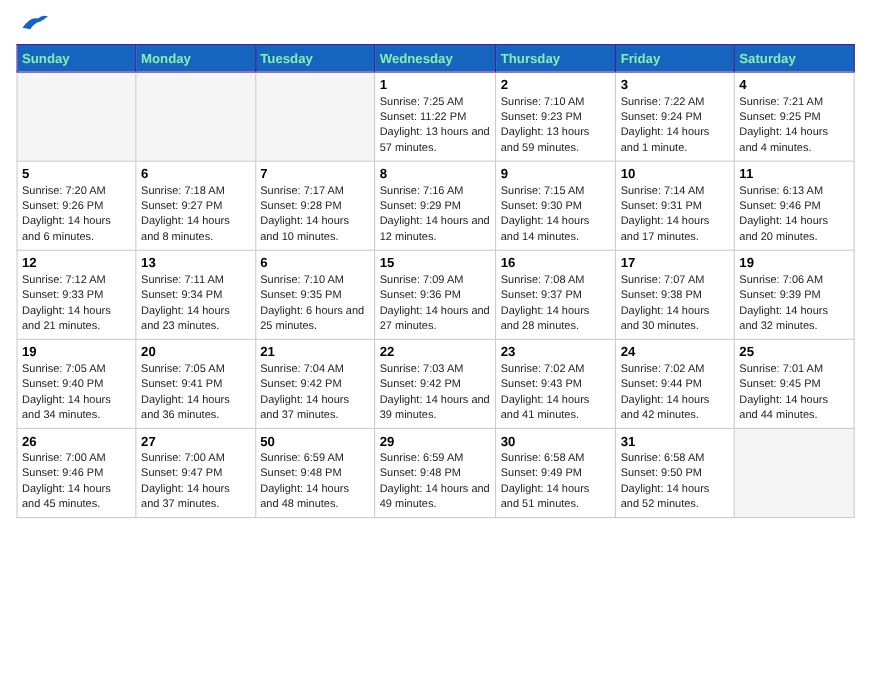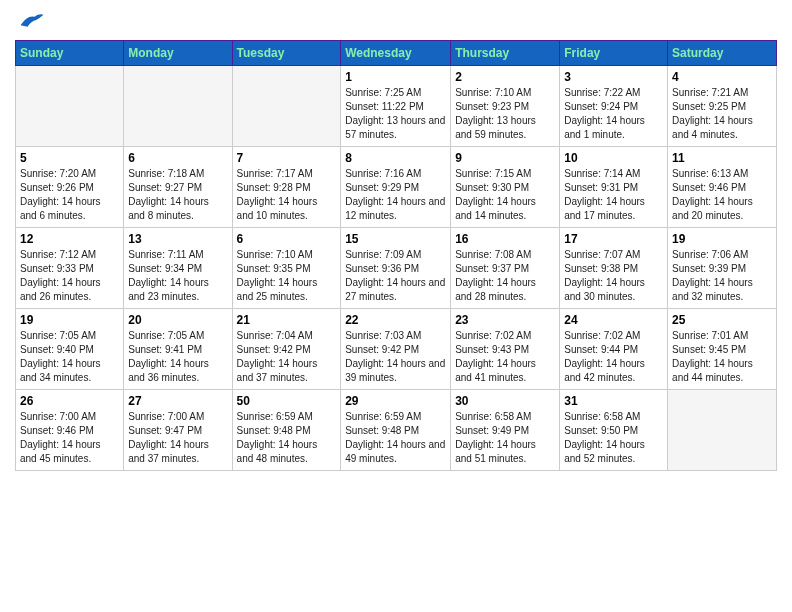--- a/index.html
+++ b/index.html
@@ -192,33 +192,33 @@
           <div class="cell-text">Sunrise: 6:13 AM</div>
           <div class="cell-text">Sunset: 9:46 PM</div>
           <div class="cell-text">Daylight: 14 hours and 20 minutes.</div>
         </td>
       </tr>
       <tr>
         <td>
           <span class="day-num">12</span>
           <div class="cell-text">Sunrise: 7:12 AM</div>
           <div class="cell-text">Sunset: 9:33 PM</div>
-          <div class="cell-text">Daylight: 14 hours and 26 minutes.</div>
+          <div class="cell-text">Daylight: 14 hours and 21 minutes.</div>
         </td>
         <td>
           <span class="day-num">13</span>
           <div class="cell-text">Sunrise: 7:11 AM</div>
           <div class="cell-text">Sunset: 9:34 PM</div>
           <div class="cell-text">Daylight: 14 hours and 23 minutes.</div>
         </td>
         <td>
           <span class="day-num">6</span>
           <div class="cell-text">Sunrise: 7:10 AM</div>
           <div class="cell-text">Sunset: 9:35 PM</div>
-          <div class="cell-text">Daylight: 14 hours and 25 minutes.</div>
+          <div class="cell-text">Daylight: 6 hours and 25 minutes.</div>
         </td>
         <td>
           <span class="day-num">15</span>
           <div class="cell-text">Sunrise: 7:09 AM</div>
           <div class="cell-text">Sunset: 9:36 PM</div>
           <div class="cell-text">Daylight: 14 hours and 27 minutes.</div>
         </td>
         <td>
           <span class="day-num">16</span>
           <div class="cell-text">Sunrise: 7:08 AM</div>

